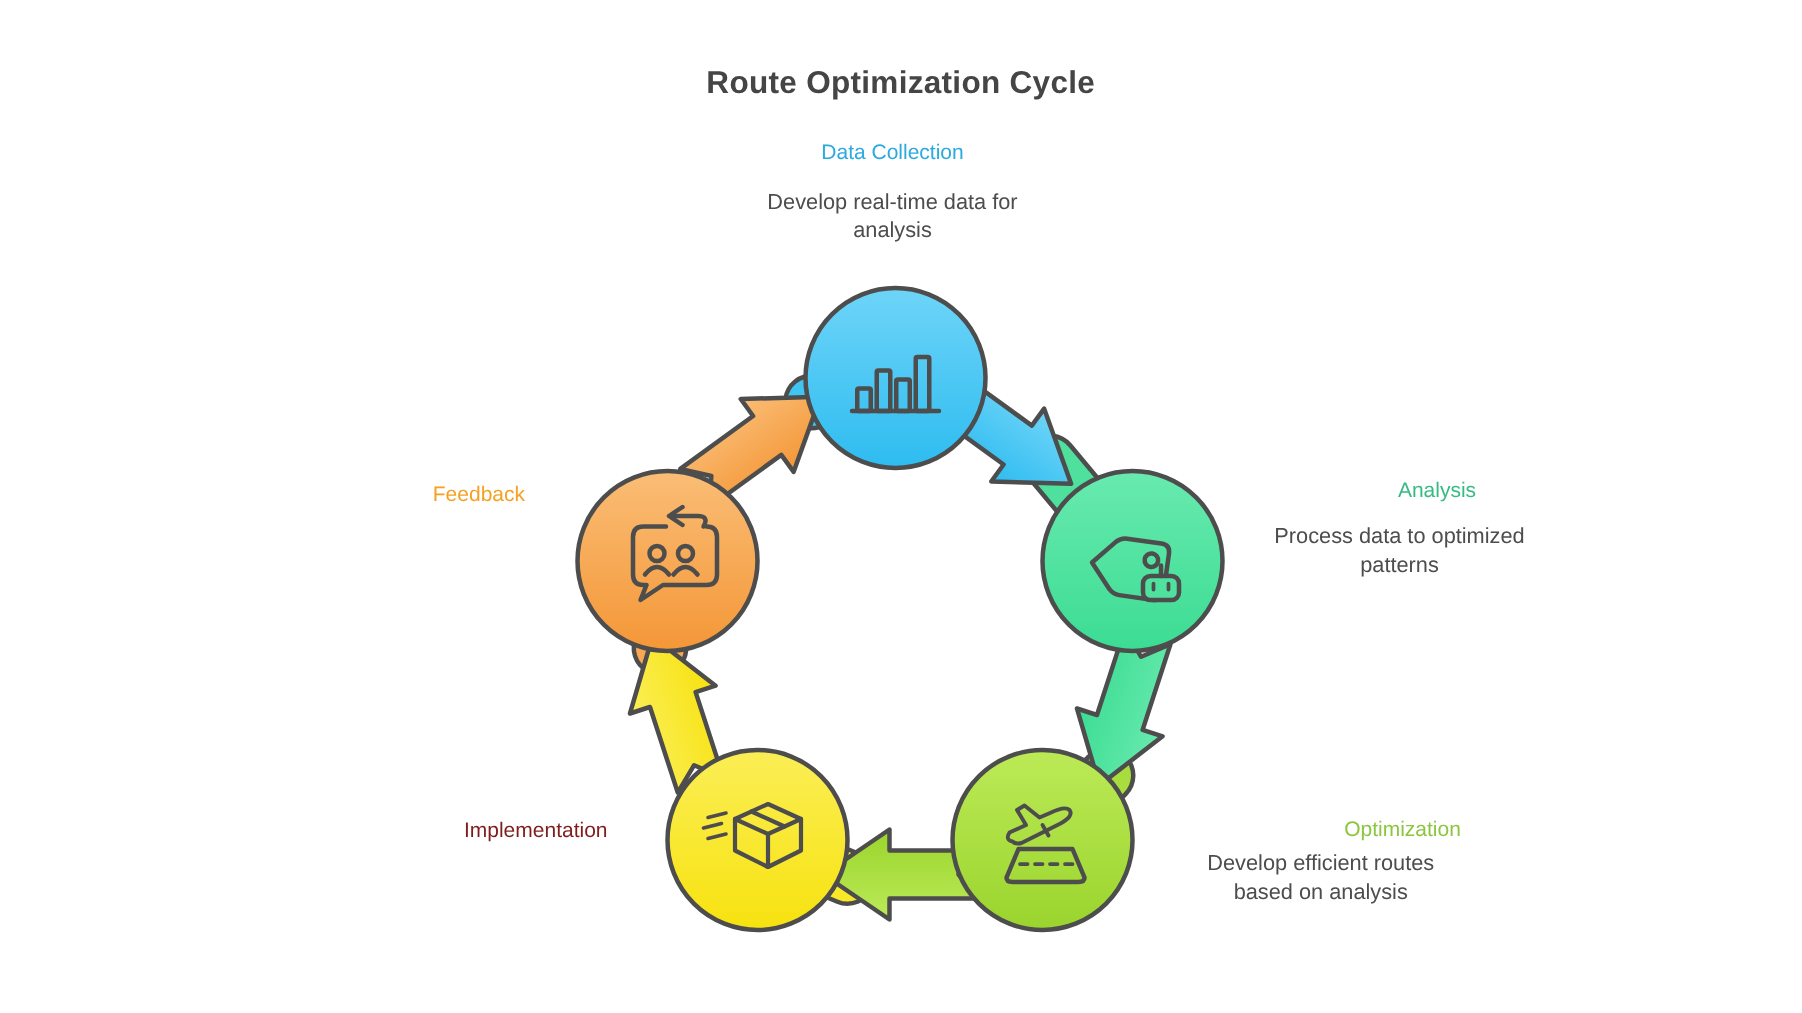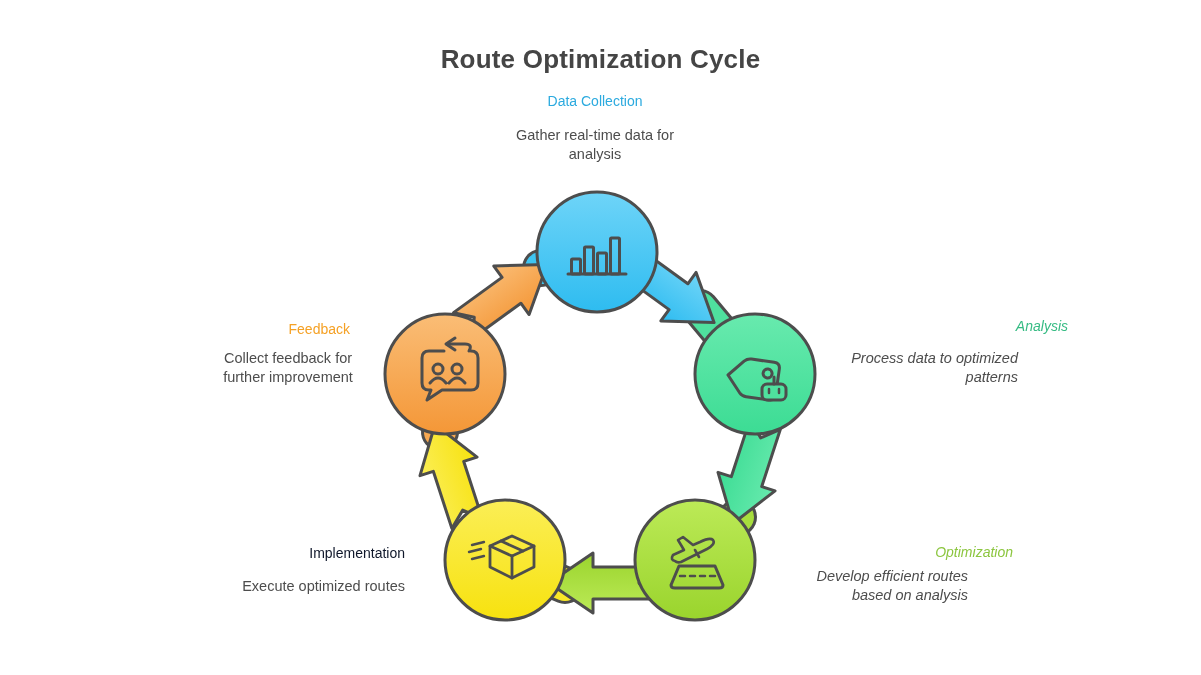--- a/index.html
+++ b/index.html
@@ -1,25 +1,25 @@
 <!DOCTYPE html>
 <html><head>
 <meta charset="utf-8">
 <style>
   html,body{margin:0;padding:0;background:#ffffff;}
   .canvas{position:relative;width:1201px;height:675px;background:#ffffff;overflow:hidden;
           font-family:"Liberation Sans", sans-serif;}
   svg.diagram{position:absolute;left:0;top:0;}
   .page-title{position:absolute;left:0;top:44px;width:1201px;text-align:center;
-              font-size:26px;font-weight:bold;color:#454545;letter-spacing:.2px;}
+              font-size:21px;font-weight:bold;color:#454545;letter-spacing:.2px;}
   .node-label{position:absolute;font-size:14px;color:#333;}
   .node-desc{position:absolute;font-size:14.5px;line-height:1.32;color:#4d4d4d;}
-  .tc{text-align:center;} .tr{text-align:right;} .tl{text-align:right;font-style:italic;}
+  .tc{text-align:center;} .tr{text-align:right;} .tl{text-align:center;}
   
-  .lbl-dc{color:#2BAADF;} .lbl-an{color:#36BB83;} .lbl-op{color:#8CC63F;}
+  .lbl-dc{color:#2BAADF;} .lbl-an{color:#36BB83;} .lbl-op{color:#8CC63F;margin-left:32px;}
   .lbl-im{color:#EDD500;} .lbl-fb{color:#F5A125;}
 </style>
 </head>
 <body>
 
 <div class="canvas">
 
   <svg class="diagram" width="1201" height="675" viewBox="0 0 1201 675">
     <defs>
       <linearGradient id="gBlue" x1="0" y1="0" x2="0" y2="1">
@@ -125,27 +125,25 @@
         <circle cx="438" cy="369" r="5"></circle>
         <circle cx="457" cy="369" r="5"></circle>
         <path d="M 430 383 Q 438 373 446 383 M 449 383 Q 457 373 465 383"></path>
       </g>
     </g>
   </svg>
 
   <div class="page-title">Route Optimization Cycle</div>
 
   <div class="node-label tc lbl-dc" style="left: 495px; top: 93px; width: 200px; color: rgb(43, 170, 223);">Data Collection</div>
-  <div class="node-desc tc" style="left:500px;top:126px;width:190px;">Gather real-time data for analysis</div>
+  <div class="node-desc tc" style="left:500px;top:126px;width:190px;">Develop real-time data for analysis</div>
 
   <div class="node-label tl lbl-an" style="left: 848px; top: 318px; width: 220px; color: rgb(54, 187, 131);">Analysis</div>
   <div class="node-desc tl" style="left:848px;top:349px;width:170px;">Process data to optimized patterns</div>
 
   <div class="node-label tl lbl-op" style="left: 793px; top: 544px; width: 220px; color: rgb(140, 198, 63);">Optimization</div>
   <div class="node-desc tl" style="left:793px;top:567px;width:175px;">Develop efficient routes based on analysis</div>
 
-  <div class="node-label tr lbl-im" style="left: 155px; top: 545px; width: 250px; color: #0f172a;">Implementation</div>
-  <div class="node-desc tr" style="left:155px;top:577px;width:250px;">Execute optimized routes</div>
+  <div class="node-label tr lbl-im" style="left: 155px; top: 545px; width: 250px; color: #7f1d1d;">Implementation</div>
 
   <div class="node-label tr lbl-fb" style="left: 150px; top: 321px; width: 200px; color: rgb(245, 161, 37); text-align: right;">Feedback</div>
-  <div class="node-desc tc" style="left:212px;top:349px;width:152px;">Collect feedback for further improvement</div>
 
 </div>
 
 </body></html>

